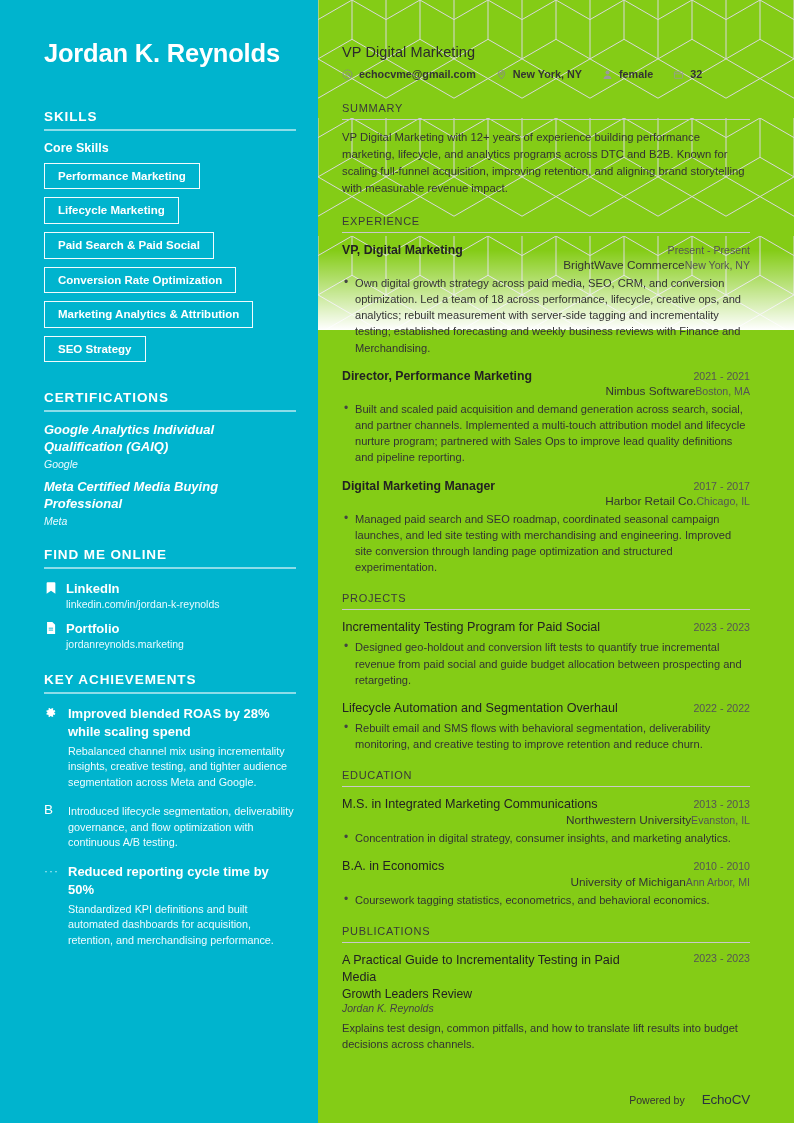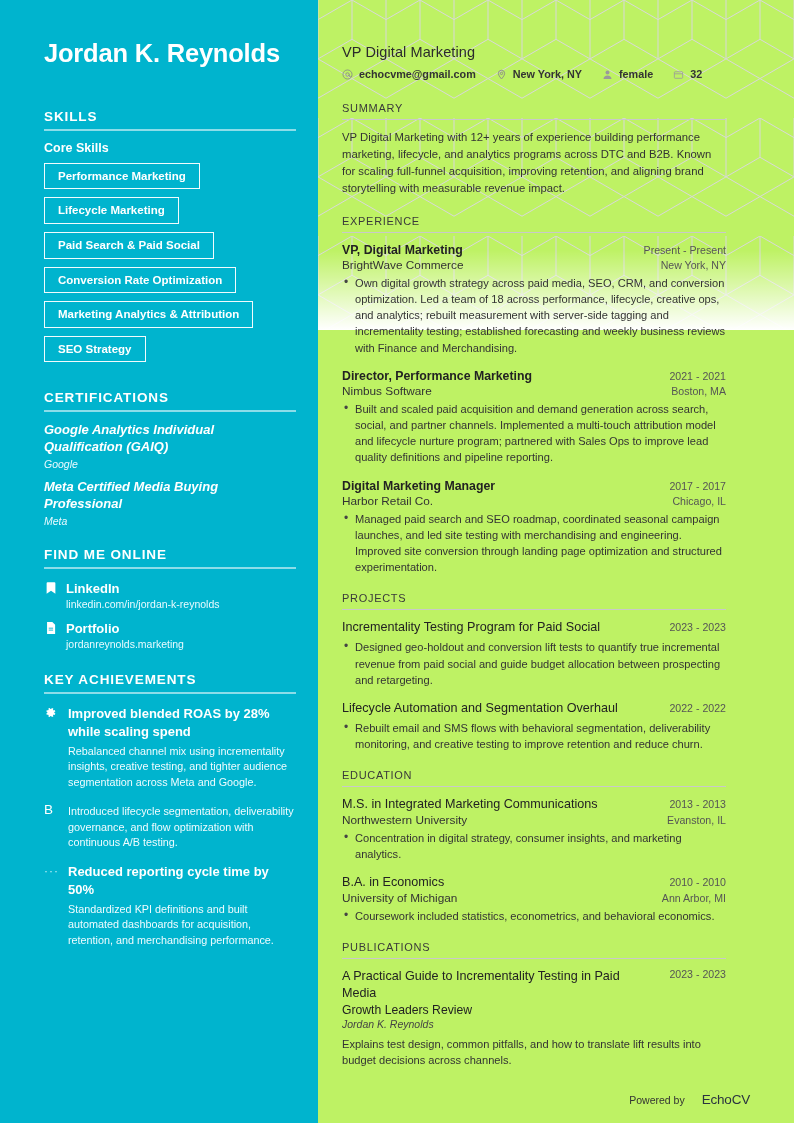--- a/index.html
+++ b/index.html
@@ -50,21 +50,21 @@
   .link-url { font-size:10.5px; color:#e8fbff; margin-top:1px; line-height:1.3; }
 
   .ach-row { display:flex; align-items:flex-start; margin-bottom:11px; }
   .ach-ico { width:24px; flex:0 0 24px; padding-top:2px; color:#fff; font-size:12px; text-align:left; }
   .ach-body { flex:1; }
   .ach-title { font-size:13px; font-weight:bold; line-height:1.28; color:#fff; }
   .ach-desc { font-size:10.8px; line-height:1.43; color:#eefcff; margin-top:3px; padding-left:0px; }
 
   
   .main {
-    flex:1; position:relative; padding:44px 68px 0 24px; background:#bef264;
+    flex:1; position:relative; padding:44px 44px 0 24px; background:#84cc16;
   }
   .bgpattern {
     position:absolute; top:0; left:0; right:0; height:330px;
     pointer-events:none; z-index:0; opacity:1;
   }
   .main-inner { position:relative; z-index:2; }
 
   .role-title { font-size:14.5px; color:#2b2b2b; margin-bottom:8px; letter-spacing:0.1px; }
   .contact { display:flex; align-items:center; flex-wrap:wrap; gap:0; font-size:10.8px; font-weight:bold; color:#333; margin-bottom:22px; }
   .contact .ci { display:flex; align-items:center; margin-right:20px; }
@@ -74,21 +74,21 @@
   .sec-title { font-size:11px; color:#3a3a3a; letter-spacing:0.7px; padding-bottom:5px; }
   .sec-rule { height:1px; background:#c9c9c9; margin-bottom:9px; }
 
   .summary { font-size:11.3px; line-height:1.52; color:#333; }
 
   .entry { margin-bottom:12px; }
   .entry-head { display:flex; justify-content:space-between; align-items:baseline; }
   .entry-title { font-size:12.3px; font-weight:bold; color:#222; line-height:1.35; flex:1; padding-right:12px; }
   .entry-title.reg { font-weight:normal; font-size:12.6px; }
   .entry-date { font-size:10.6px; color:#555; white-space:nowrap; }
-  .entry-sub { display:flex; justify-content:space-between; align-items:baseline; }
+  .entry-sub { display:flex; justify-content:flex-end; align-items:baseline; }
   .entry-org { font-size:11.8px; color:#333; }
   .entry-loc { font-size:10.6px; color:#555; white-space:nowrap; }
   ul.bullets { list-style:none; margin-top:3px; }
   ul.bullets li { position:relative; padding-left:13px; font-size:11.1px; line-height:1.45; color:#333; margin-bottom:1px; }
   ul.bullets li:before { content:"•"; position:absolute; left:2px; top:-1px; font-size:12px; color:#444; }
 
   .pub-head { display:flex; justify-content:space-between; align-items:flex-start; }
   .pub-title { font-size:12.6px; color:#222; line-height:1.35; max-width:300px; }
   .pub-org { font-size:12.2px; color:#222; margin-top:1px; }
   .pub-author { font-size:10.5px; font-style:italic; color:#444; margin-top:1px; }
@@ -359,21 +359,21 @@
     <div class="entry-head">
       <span class="entry-title reg">B.A. in Economics</span>
       <span class="entry-date">2010  -  2010</span>
     </div>
 
     <div class="entry-sub">
       <span class="entry-org">University of Michigan</span>
       <span class="entry-loc">Ann Arbor, MI</span>
     </div>
     <ul class="bullets">
-                <li>Coursework included statistics, econometrics, and behavioral economics.</li>
+                <li>Coursework tagging statistics, econometrics, and behavioral economics.</li>
               </ul>
   </div>
           </div>
       </section>
 
       <section class="sec">
         <div class="sec-title">PUBLICATIONS</div>
         <div class="sec-rule"></div>
         <div id="pub-list">
             <div class="entry">

